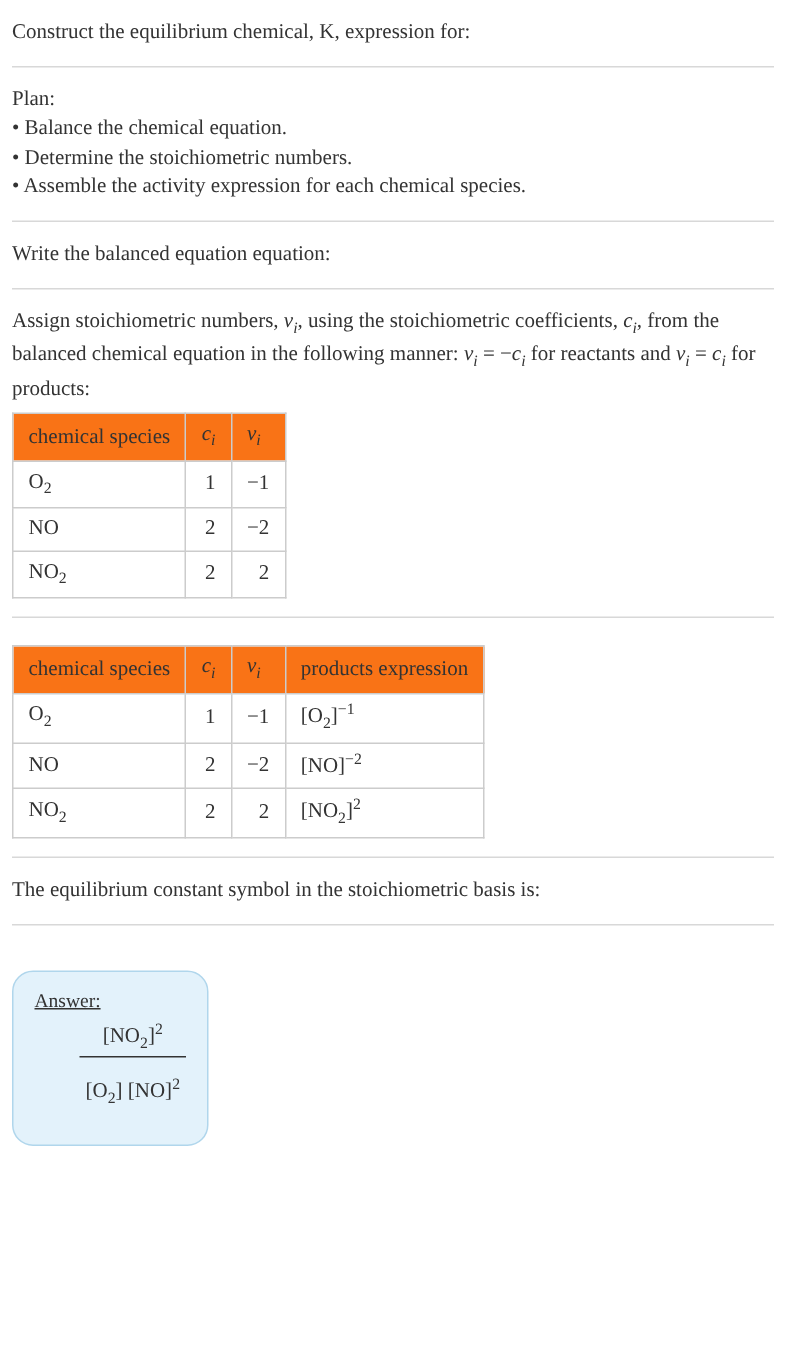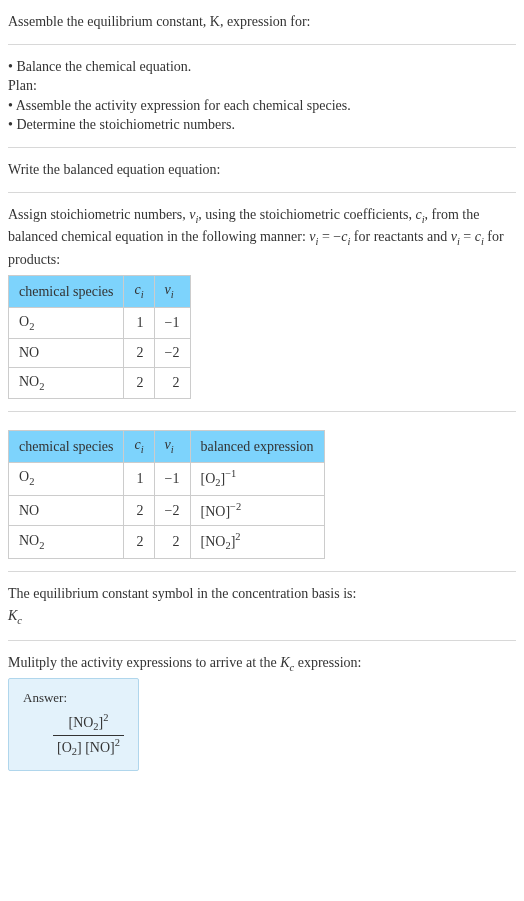--- a/index.html
+++ b/index.html
@@ -26,55 +26,56 @@
       border-collapse: collapse;
       margin-top: 6px;
       font-size: 14px;
     }
     th, td {
       border: 1px solid #ccc;
       padding: 4px 10px;
       text-align: left;
       font-weight: normal;
     }
-    th { background: #7dd3fc; }
+    th { background: #f97316; }
     td.num { text-align: right; }
     .answer-box {
       background: #e3f2fb;
       border: 1px solid #b0d6ec;
-      border-radius: 2px;
+      border-radius: 14px;
       padding: 10px 14px;
-      margin-top: 2px;
+      margin-top: 18px;
       display: inline-block;
+      text-decoration: underline;
     }
     .answer-label { font-size: 13px; color: #333; margin-bottom: 4px; }
     .answer-eq { padding-left: 30px; }
     .frac {
       display: inline-block;
       vertical-align: middle;
       text-align: center;
     }
     .frac .num { display: block; padding: 0 4px; }
-    .frac .den { display: block; border-top: 1px solid #333; padding: 0 4px; }
+    .frac .den { display: block; border-top: 1px solid #333; padding: 12px 4px; }
     .italic { font-style: italic; }
   </style>
 </head>
 <body>
 
 <div class="section">
-  <div>Assemble the equilibrium constant, K, expression for:</div>
+  <div>Construct the equilibrium chemical, K, expression for:</div>
 </div>
 
 <hr class="sep">
 
 <div class="section">
+  <div>Plan:</div>
   <div>• Balance the chemical equation.</div>
-  <div>Plan:</div>
+  <div>• Determine the stoichiometric numbers.</div>
   <div>• Assemble the activity expression for each chemical species.</div>
-  <div>• Determine the stoichiometric numbers.</div>
 </div>
 
 <hr class="sep">
 
 <div class="section">
   <div>Write the balanced equation equation:</div>
 </div>
 
 <hr class="sep">
 
@@ -108,21 +109,21 @@
 
 <hr class="sep">
 
 <div class="section">
   <table>
     <tbody>
         <tr>
       <th>chemical species</th>
       <th><span class="italic">c<sub>i</sub></span></th>
       <th><span class="italic">ν<sub>i</sub></span></th>
-      <th>balanced expression</th>
+      <th>products expression</th>
     </tr>
     <tr>
       <td>O<sub>2</sub></td>
       <td class="num">1</td>
       <td class="num">−1</td>
       <td>[O<sub>2</sub>]<sup>−1</sup></td>
     </tr>
     <tr>
       <td>NO</td>
       <td class="num">2</td>
@@ -135,28 +136,26 @@
       <td class="num">2</td>
       <td>[NO<sub>2</sub>]<sup>2</sup></td>
     </tr>
   </tbody>
     </table>
 </div>
 
 <hr class="sep">
 
 <div class="section">
-  <div>The equilibrium constant symbol in the concentration basis is:</div>
-  <div class="eq-line"><span class="italic">K<sub>c</sub></span></div>
+  <div>The equilibrium constant symbol in the stoichiometric basis is:</div>
 </div>
 
 <hr class="sep">
 
 <div class="section">
-  <div>Mulitply the activity expressions to arrive at the <span class="italic">K<sub>c</sub></span> expression:</div>
   <div class="answer-box">
     <div class="answer-label">Answer:</div>
     <div class="answer-eq">
       <span class="frac">
         <span class="num">[NO<sub>2</sub>]<sup>2</sup></span>
         <span class="den">[O<sub>2</sub>] [NO]<sup>2</sup></span>
       </span>
     </div>
   </div>
 </div>

